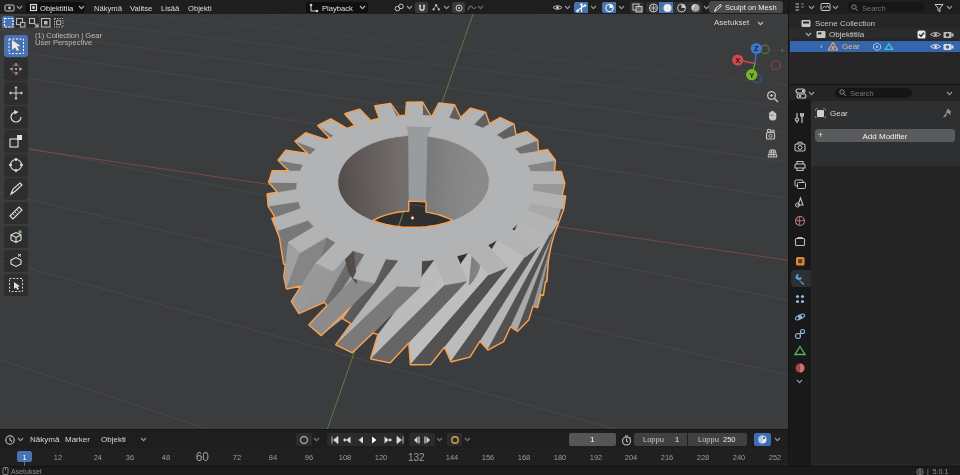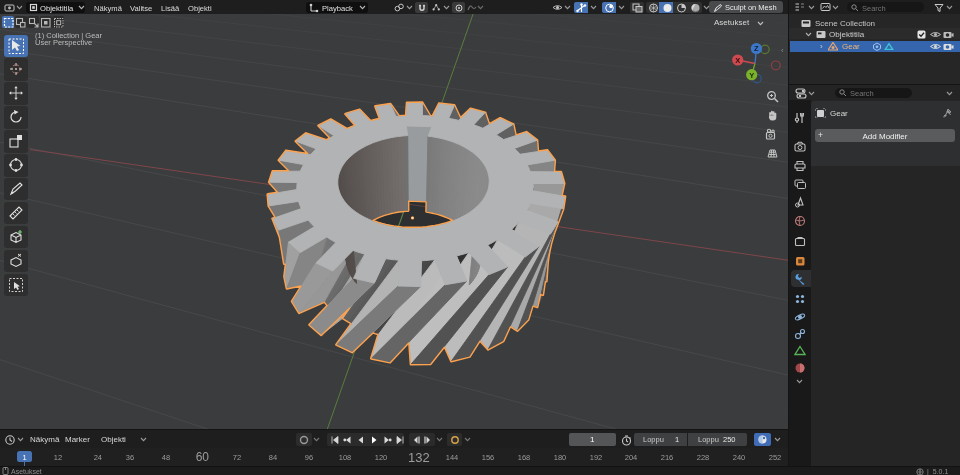--- a/index.html
+++ b/index.html
@@ -832,21 +832,21 @@
 <div class="txt dim" style="left:50px;top:22.5px;width:16px;text-align:center;color:#9c9c9c;font-size:7.5px">12</div>
     <div class="txt dim" style="left:86px;top:22.5px;width:16px;text-align:right;color:#9c9c9c;font-size:7.5px">24</div>
     <div class="txt dim" style="left:122px;top:22.5px;width:16px;text-align:center;color:#9c9c9c;font-size:7.5px">36</div>
     <div class="txt dim" style="left:158px;top:22.5px;width:16px;text-align:center;color:#9c9c9c;font-size:7.5px">48</div>
     <div class="txt dim" style="left:193px;top:22.5px;width:16px;text-align:right;color:#9c9c9c;font-size:12px">60</div>
     <div class="txt dim" style="left:229px;top:22.5px;width:16px;text-align:center;color:#9c9c9c;font-size:7.5px">72</div>
     <div class="txt dim" style="left:265px;top:22.5px;width:16px;text-align:center;color:#9c9c9c;font-size:7.5px">84</div>
     <div class="txt dim" style="left:301px;top:22.5px;width:16px;text-align:center;color:#9c9c9c;font-size:7.5px">96</div>
     <div class="txt dim" style="left:337px;top:22.5px;width:16px;text-align:center;color:#9c9c9c;font-size:7.5px">108</div>
     <div class="txt dim" style="left:373px;top:22.5px;width:16px;text-align:center;color:#9c9c9c;font-size:7.5px">120</div>
-    <div class="txt dim" style="left:408px;top:22.5px;width:16px;text-align:right;color:#9c9c9c;font-size:13px">132</div>
+    <div class="txt dim" style="left:408px;top:22.5px;width:16px;text-align:right;color:#9c9c9c;font-size:10px">132</div>
     <div class="txt dim" style="left:444px;top:22.5px;width:16px;text-align:center;color:#9c9c9c;font-size:7.5px">144</div>
     <div class="txt dim" style="left:480px;top:22.5px;width:16px;text-align:center;color:#9c9c9c;font-size:7.5px">156</div>
     <div class="txt dim" style="left:516px;top:22.5px;width:16px;text-align:center;color:#9c9c9c;font-size:7.5px">168</div>
     <div class="txt dim" style="left:552px;top:22.5px;width:16px;text-align:center;color:#9c9c9c;font-size:7.5px">180</div>
     <div class="txt dim" style="left:588px;top:22.5px;width:16px;text-align:center;color:#9c9c9c;font-size:7.5px">192</div>
     <div class="txt dim" style="left:623px;top:22.5px;width:16px;text-align:center;color:#9c9c9c;font-size:7.5px">204</div>
     <div class="txt dim" style="left:659px;top:22.5px;width:16px;text-align:center;color:#9c9c9c;font-size:7.5px">216</div>
     <div class="txt dim" style="left:695px;top:22.5px;width:16px;text-align:center;color:#9c9c9c;font-size:7.5px">228</div>
     <div class="txt dim" style="left:731px;top:22.5px;width:16px;text-align:center;color:#9c9c9c;font-size:7.5px">240</div>
     <div class="txt dim" style="left:767px;top:22.5px;width:16px;text-align:center;color:#9c9c9c;font-size:7.5px">252</div>

